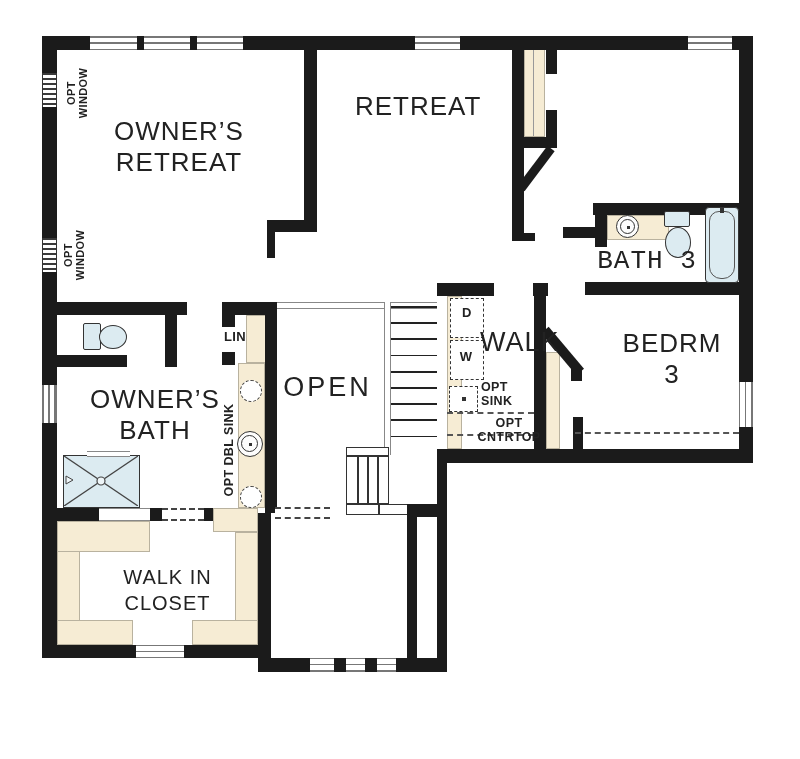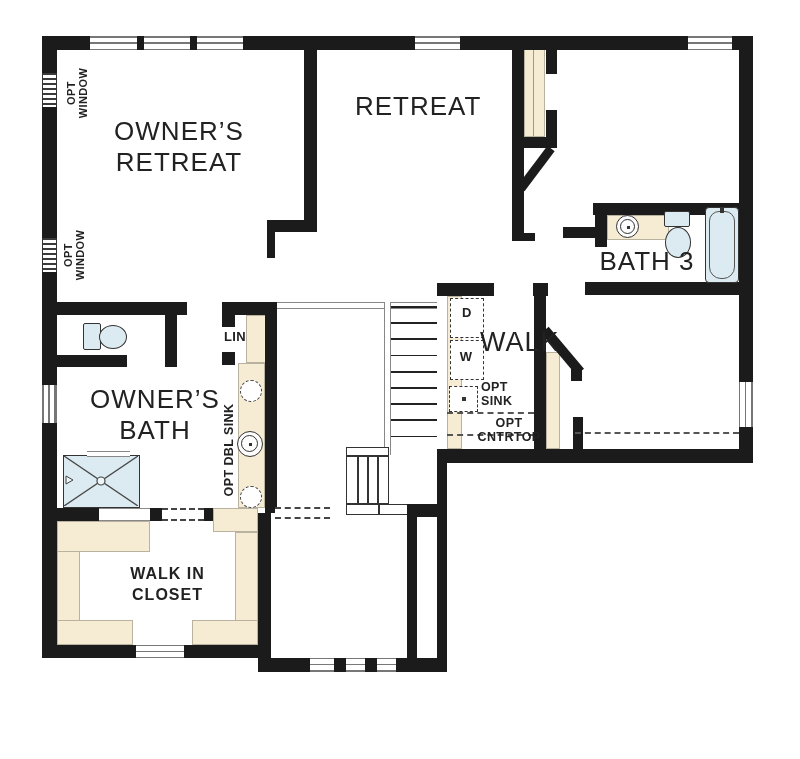--- a/index.html
+++ b/index.html
@@ -173,25 +173,27 @@
   <div class="fix" style="left:665px;top:227px;width:26px;height:31px;border-radius:50%;"></div>
 
   <div class="fix" style="left:705px;top:207px;width:34px;height:76px;border-radius:4px;">
     <div style="position:absolute;left:3px;top:3px;right:3px;bottom:3px;border:1px solid #555;border-radius:10px 10px 12px 12px;"></div>
     <div class="dot" style="left:14px;top:-1px;width:4px;height:6px;"></div>
   </div>
 
   <div class="lbl room" style="left:94px;top:116px;width:170px;">OWNER’S
 RETREAT</div>
   <div class="lbl room" style="left:355px;top:91px;width:120px;">RETREAT</div>
-  <div class="lbl room" style="left:592px;top:246px;width:110px;">BATH 3</div>
+  <div class="lbl room" style="left:592px;top:246px;width:110px;font-family:Liberation Mono, monospace;">BATH 3</div>
+  <div class="lbl room" style="left:612px;top:328px;width:120px;">BEDRM 3</div>
   <div class="lbl room" style="left:480px;top:327px;width:68px;font-size:27px;">WALK</div>
+  <div class="lbl room" style="left:270px;top:372px;width:115px;font-size:27px;letter-spacing:3px;">OPEN</div>
   <div class="lbl room" style="left:70px;top:384px;width:170px;">OWNER’S
 BATH</div>
-  <div class="lbl" style="left:110px;top:564px;width:115px;font-size:16px;font-weight:bold;line-height:1.3;">WALK IN
+  <div class="lbl" style="left:110px;top:564px;width:115px;font-size:20px;font-weight:normal;line-height:1.3;">WALK IN
 CLOSET</div>
   <div class="lbl small" style="left:221px;top:330px;width:28px;font-size:13px;">LIN</div>
 
   <div class="lbl small rot" style="left:48px;top:78px;width:64px;height:30px;font-size:11px;">OPT
 WINDOW</div>
   <div class="lbl small rot" style="left:45px;top:240px;width:64px;height:30px;font-size:11px;">OPT
 WINDOW</div>
   <div class="lbl small rot" style="left:172px;top:442px;width:115px;height:16px;">OPT DBL SINK</div>
   <div class="lbl small" style="left:458px;top:306px;width:18px;font-size:13px;">D</div>
   <div class="lbl small" style="left:457px;top:350px;width:18px;font-size:13px;">W</div>

